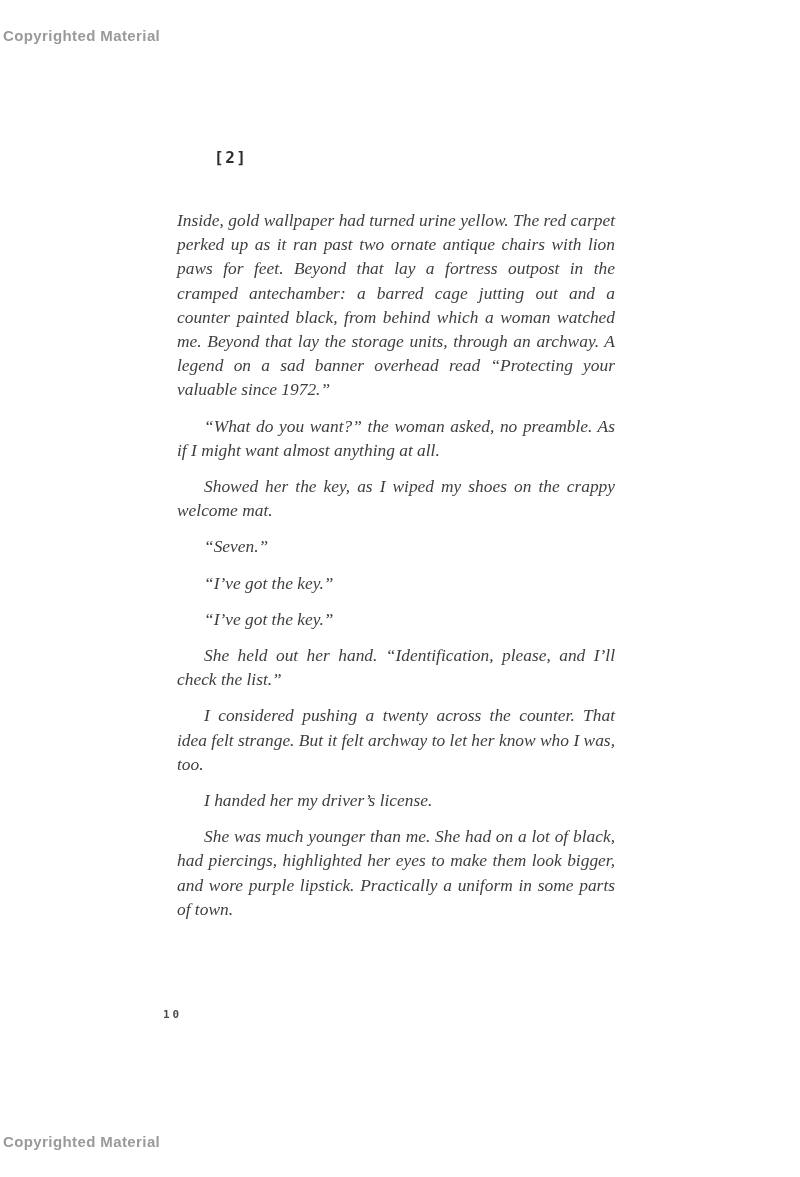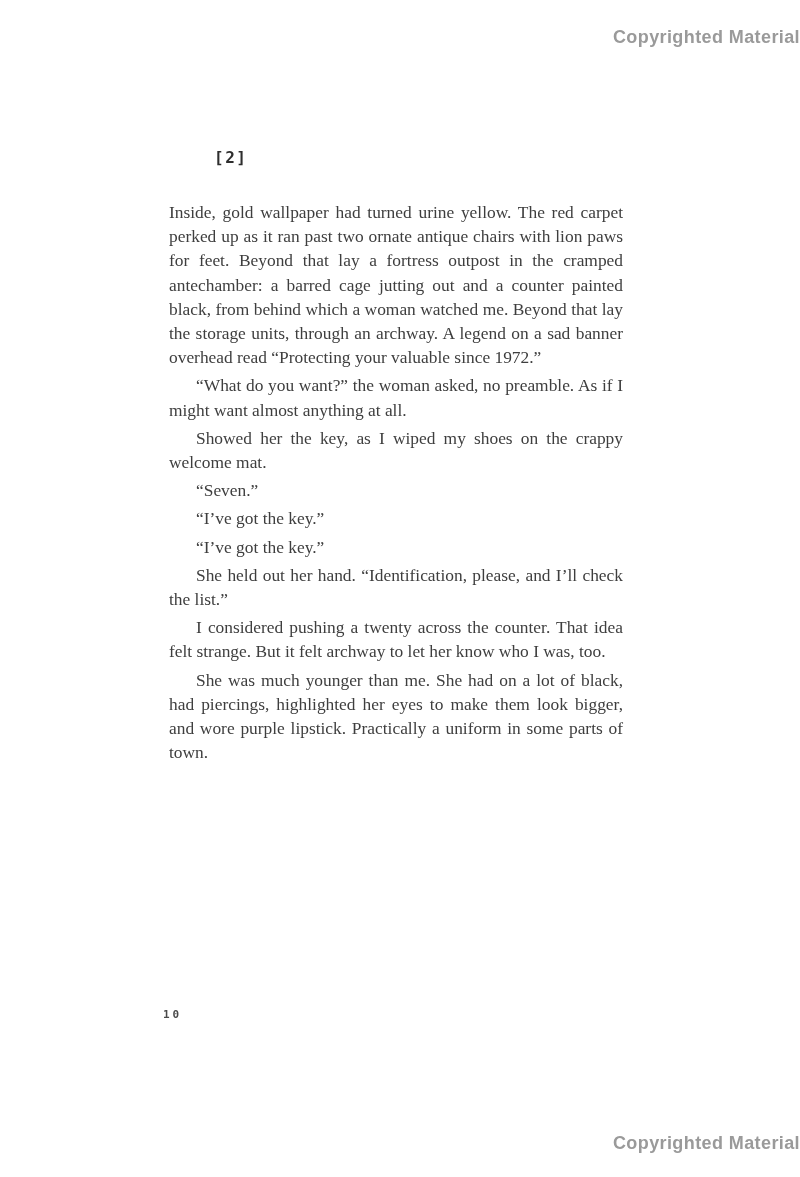--- a/index.html
+++ b/index.html
@@ -12,24 +12,24 @@
     width: 800px;
     height: 1177px;
     background: #ffffff;
     overflow: hidden;
     font-family: "Liberation Serif", serif;
   }
   .copyright {
     position: absolute;
     left: 3px;
     right: 0;
-    text-align: right;
+    text-align: left;
     font-family: "Liberation Sans", sans-serif;
     font-weight: bold;
-    font-size: 18px;
+    font-size: 15px;
     letter-spacing: 0.4px;
     color: #9a9a9a;
   }
   .copyright.top { top: 27px; }
   .copyright.bottom { top: 1133px; }
   .chapter-marker {
     position: absolute;
     left: 214px;
     top: 148px;
     font-family: "DejaVu Sans Mono", monospace;
@@ -42,22 +42,23 @@
     position: absolute;
     left: 165px;
     top: 196px;
     width: 462px;
     font-size: 17.4px;
     line-height: 24.2px;
     color: #3e3e3e;
     text-align: justify;
   }
   .para {
-    margin: 4px;
+    margin: 12px;
     padding: 0;
+    font-style: italic;
   }
   .para.indent {
     text-indent: 27px;
   }
   .page-number {
     position: absolute;
     left: 163px;
     top: 1008px;
     font-family: "DejaVu Sans Mono", monospace;
     font-weight: bold;
@@ -76,19 +77,20 @@
 
   <div class="body-text" id="paragraphs">
       <p class="para">Inside, gold wallpaper had turned urine yellow. The red carpet perked up as it ran past two ornate antique chairs with lion paws for feet. Beyond that lay a fortress outpost in the cramped antechamber: a barred cage jutting out and a counter painted black, from behind which a woman watched me. Beyond that lay the storage units, through an archway. A legend on a sad banner overhead read “Protecting your valuable since 1972.”</p>
       <p class="para indent">“What do you want?” the woman asked, no preamble. As if I might want almost anything at all.</p>
       <p class="para indent">Showed her the key, as I wiped my shoes on the crappy welcome mat.</p>
       <p class="para indent">“Seven.”</p>
       <p class="para indent">“I’ve got the key.”</p>
       <p class="para indent">“I’ve got the key.”</p>
       <p class="para indent">She held out her hand. “Identification, please, and I’ll check the list.”</p>
       <p class="para indent">I considered pushing a twenty across the counter. That idea felt strange. But it felt archway to let her know who I was, too.</p>
+      <p class="para indent">I handed her my driver’s license.</p>
       <p class="para indent">She was much younger than me. She had on a lot of black, had piercings, highlighted her eyes to make them look bigger, and wore purple lipstick. Practically a uniform in some parts of town.</p>
     </div>
 
   <div class="page-number">10</div>
 
   <div class="copyright bottom">Copyrighted Material</div>
 </div>
 
 </body></html>

